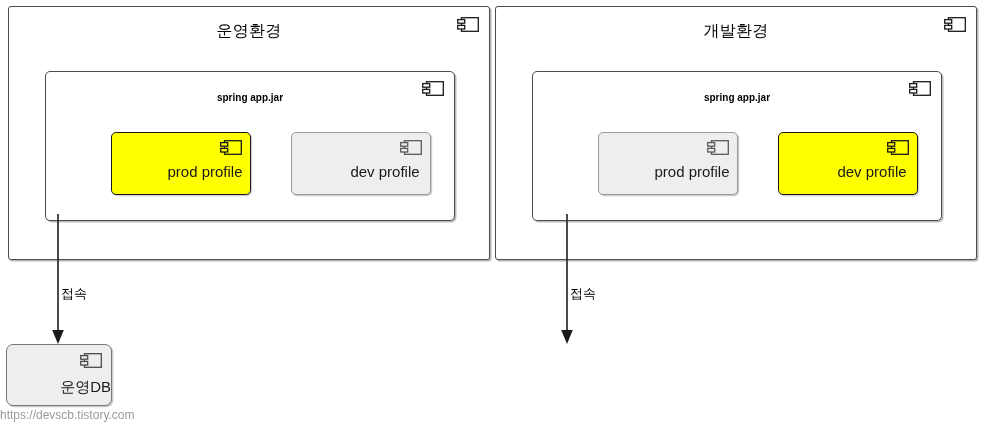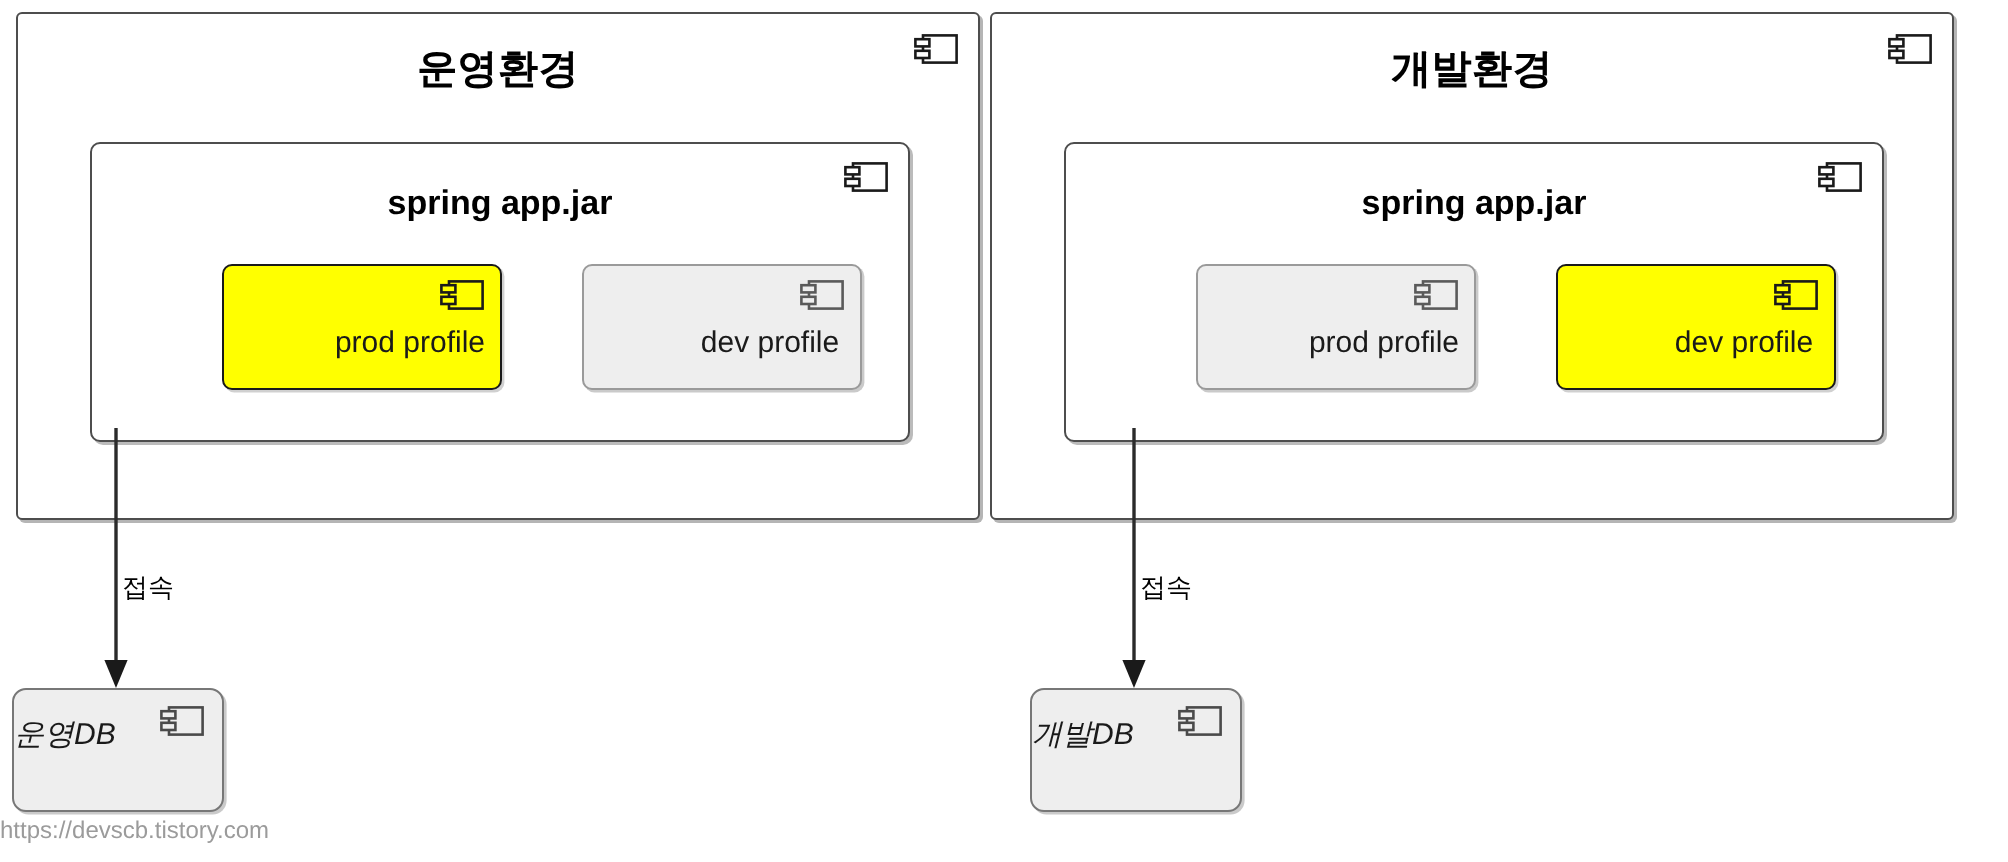--- a/index.html
+++ b/index.html
@@ -28,42 +28,42 @@
     border: 1.6px solid #4d4d4d;
     border-radius: 3px;
     box-shadow: 1.5px 1.5px 0 0 rgba(120,120,120,0.55);
   }
   .env-title {
     position: absolute;
     left: 0;
     right: 0;
     top: 14px;
     text-align: center;
-    font-size: 20px;
-    font-weight: bold;
+    font-size: 16px;
+    font-weight: normal;
     color: #000000;
     letter-spacing: 0.2px;
   }
 
   
   .jar-node {
     position: absolute;
     box-sizing: border-box;
     background: #ffffff;
     border: 1.5px solid #4d4d4d;
     border-radius: 5px;
     box-shadow: 1.5px 1.5px 0 0 rgba(120,120,120,0.5);
   }
   .jar-title {
     position: absolute;
     left: 0;
     right: 0;
     top: 20px;
     text-align: center;
-    font-size: 17px;
+    font-size: 10px;
     font-weight: bold;
     color: #000000;
   }
 
   
   .profile-node {
     position: absolute;
     box-sizing: border-box;
     border-radius: 5px;
   }
@@ -95,25 +95,24 @@
     box-sizing: border-box;
     background: #eeeeee;
     border: 1.3px solid #777777;
     border-radius: 7px;
     box-shadow: 1.3px 1.3px 0 0 rgba(150,150,150,0.5);
   }
   .db-label {
     position: absolute;
     left: 0;
     right: 0;
-    bottom: 28px;
-    text-align: left;
+    bottom: 8px;
+    text-align: right;
     font-size: 15px;
     color: #1a1a1a;
-    font-style: italic;
   }
 
   
   .comp-icon {
     position: absolute;
     width: 22px;
     height: 15px;
   }
   .comp-icon svg { display: block; }
 
@@ -250,26 +249,16 @@
   </div>
 
   <div class="connector" style="left:553px; top:214px; width:30px; height:132px;">
     <svg width="30" height="132" viewBox="0 0 30 132">
       <line x1="14" y1="0" x2="14" y2="118" stroke="#2b2b2b" stroke-width="1.7"></line>
       <polygon points="14,130 8.2,116 19.8,116" fill="#1a1a1a"></polygon>
     </svg>
   </div>
   <div class="conn-label" style="left:570px; top:285px;">접속</div>
 
-  <div class="db-node" style="left:515px; top:344px; width:106px; height:62px;">
-    <span class="comp-icon" style="right:9px; top:8px;">
-      <svg viewBox="0 0 22 15" width="22" height="15">
-        <rect x="4.5" y="0.7" width="16.8" height="13.6" fill="#eeeeee" stroke="#4a4a4a" stroke-width="1.3"></rect>
-        <rect x="0.7" y="2.6" width="7" height="3.6" fill="#eeeeee" stroke="#4a4a4a" stroke-width="1.3"></rect>
-        <rect x="0.7" y="8.4" width="7" height="3.6" fill="#eeeeee" stroke="#4a4a4a" stroke-width="1.3"></rect>
-      </svg>
-    </span>
-    <div class="db-label">개발DB</div>
-  </div>
 
   <div class="watermark">https://devscb.tistory.com</div>
 
 </div>
 
 </body></html>

